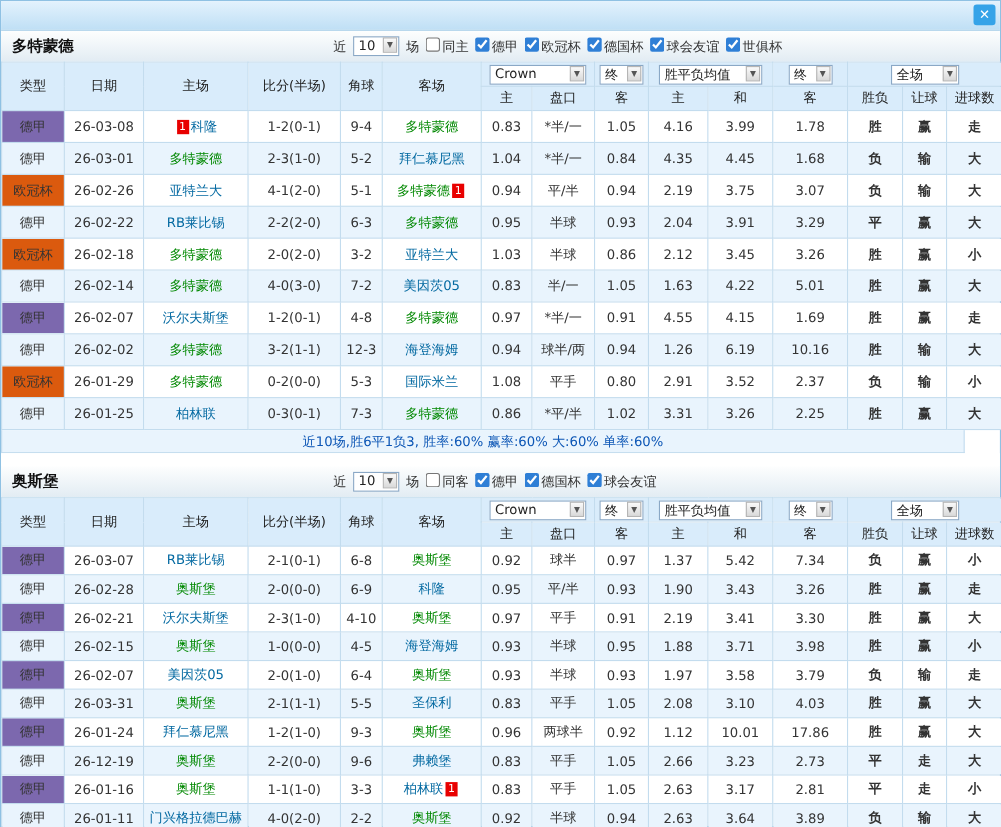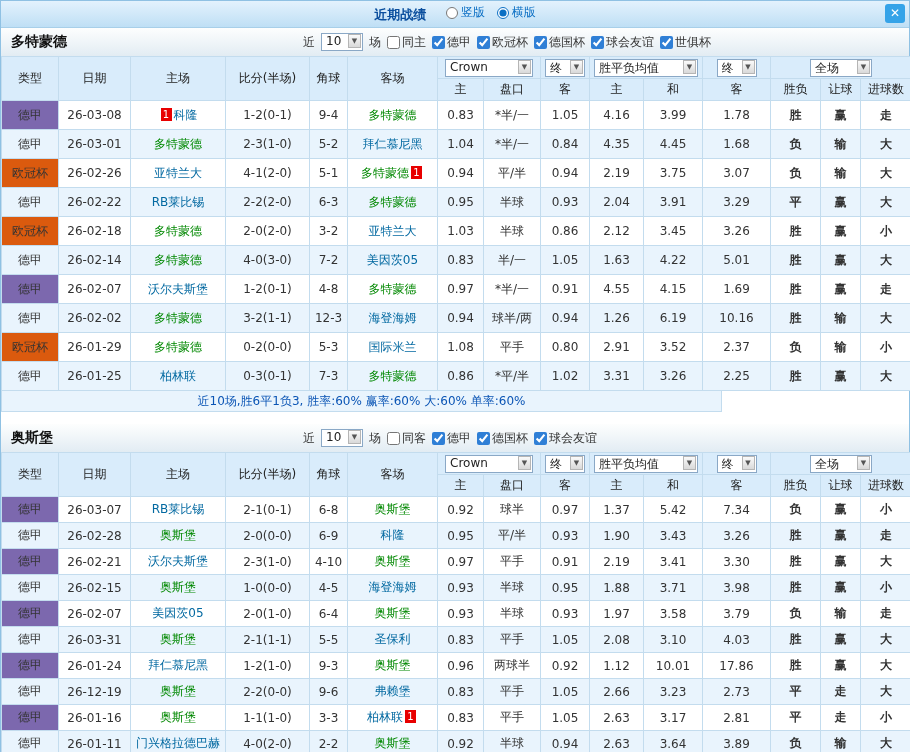--- a/index.html
+++ b/index.html
@@ -21,35 +21,35 @@
   .close-btn{position:absolute;right:4px;top:3px;width:20px;height:19px;
     background:#35a3e8;border-radius:3px;color:#fff;font-size:12px;line-height:19px;
     text-align:center;font-weight:bold;cursor:pointer}
 
   
   .section-head{flex:0 0 28px;height:28px;display:flex;align-items:center;
     background:linear-gradient(180deg,#fdfefe,#e2ecf3);padding-left:10px;box-sizing:border-box}
   .team-name{font-size:14px;font-weight:bold;color:#111;width:292px;flex:0 0 auto}
   .filters{display:flex;align-items:center;gap:6px;color:#333}
   .flabel{color:#333}
-  .cb{display:inline-flex;align-items:center;gap:2px;cursor:pointer;color:#333}
+  .cb{display:inline-flex;align-items:flex-start;gap:2px;cursor:pointer;color:#333}
   .cb input{width:13px;height:13px;accent-color:#2f7fd6;margin:0}
 
   
   .select{display:inline-flex;justify-content:space-between;
     border:1px solid #8aa8c6;background:#fff;height:18px;box-sizing:border-box;
     padding:0 1px 0 4px;font-size:12px;color:#222;cursor:pointer;vertical-align:middle}
   .sel-text{white-space:nowrap;overflow:hidden}
   .sel-arrow{flex:0 0 13px;width:13px;height:14px;margin-left:3px;
     background:linear-gradient(#fafafa,#d9d9d9);border:1px solid #b5b5b5;box-sizing:border-box;
     font-size:7px;line-height:12px;text-align:center;color:#555}
   .sel-count{width:42px}
   .sel-book{width:88px}
   .sel-final{width:40px}
-  .sel-avg{width:104px}
+  .sel-avg{width:94px}
   .sel-scope{width:62px}
 
   
   table.match-table{border-collapse:collapse;table-layout:fixed;width:908px}
   .match-table th,.match-table td{border:1px solid #c3dcee;text-align:center;
     padding:0;overflow:hidden;white-space:nowrap}
   .match-table thead th{background:#d9ecfb;height:21px;font-weight:normal;color:#222;font-size:12px}
   .match-table tbody td{height:28px;font-size:12px;color:#333;background:#fff}
   .match-table.compact tbody td{height:25px}
   .match-table tbody tr.alt td{background:#e9f4fd}
@@ -62,40 +62,29 @@
   .tname.opp{color:#0369a1}
   td.score{color:#e03333}
   .card{display:inline-block;background:#e80000;color:#fff;font-size:10px;width:11px;height:13px;
     line-height:13px;margin:0 2px;text-align:center;vertical-align:1px}
   td.res{font-weight:bold}
   .res-r{color:#ff0000}
   .res-b{color:#0000dd}
   .res-g{color:#009933}
 
   .section-footer{height:21px;line-height:21px;background:#e9f4fd;
-    border:1px solid #c3dcee;border-top:none;box-sizing:border-box;width:721px;
+    border:1px solid #c3dcee;border-top:none;box-sizing:border-box;width:876px;
     text-align:center;color:#0b55b5}
   .gap{flex:0 0 12px;height:12px;background:#fff}
 </style>
 </head>
 <body>
 
 <div class="app">
   <div class="titlebar">
-    <div class="titlebar-center">
-      <span class="title">近期战绩</span>
-      <label class="radio">
-        <input type="radio" name="layout" style="">
-        <span>竖版</span>
-      </label>
-      <label class="radio">
-        <input type="radio" name="layout" checked="" style="">
-        <span>横版</span>
-      </label>
-    </div>
     <div class="close-btn">✕</div>
   </div>
   <div id="sections">
       <div class="section">
         <div class="section-head">
           <span class="team-name">多特蒙德</span>
           <div class="filters">
             <span class="flabel">近</span>
             <span class="select sel-count">
               <span class="sel-text">10</span>

